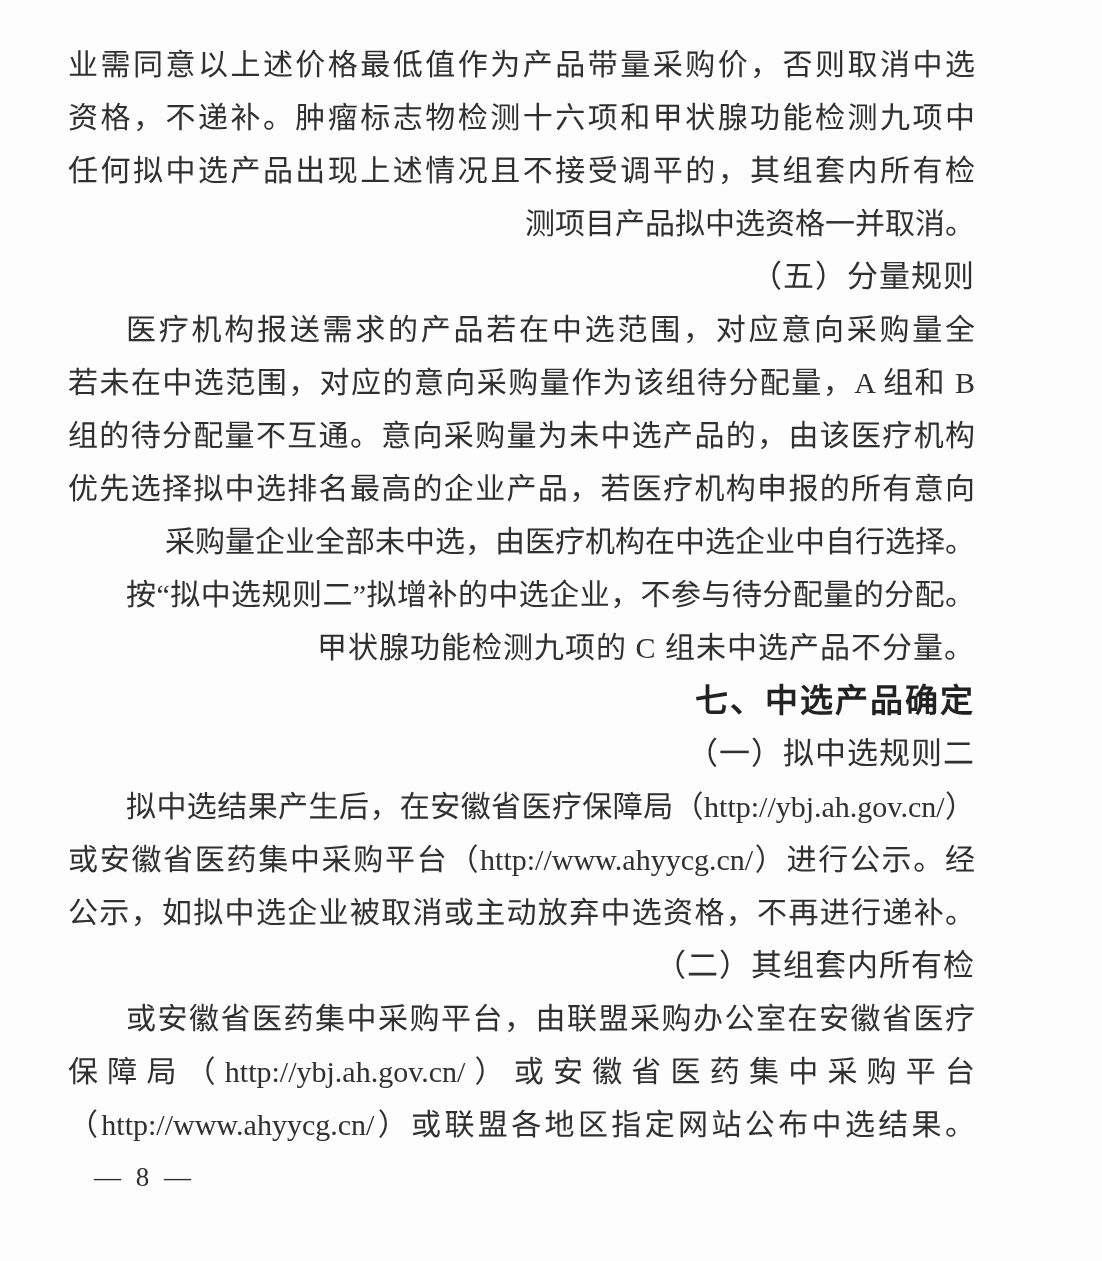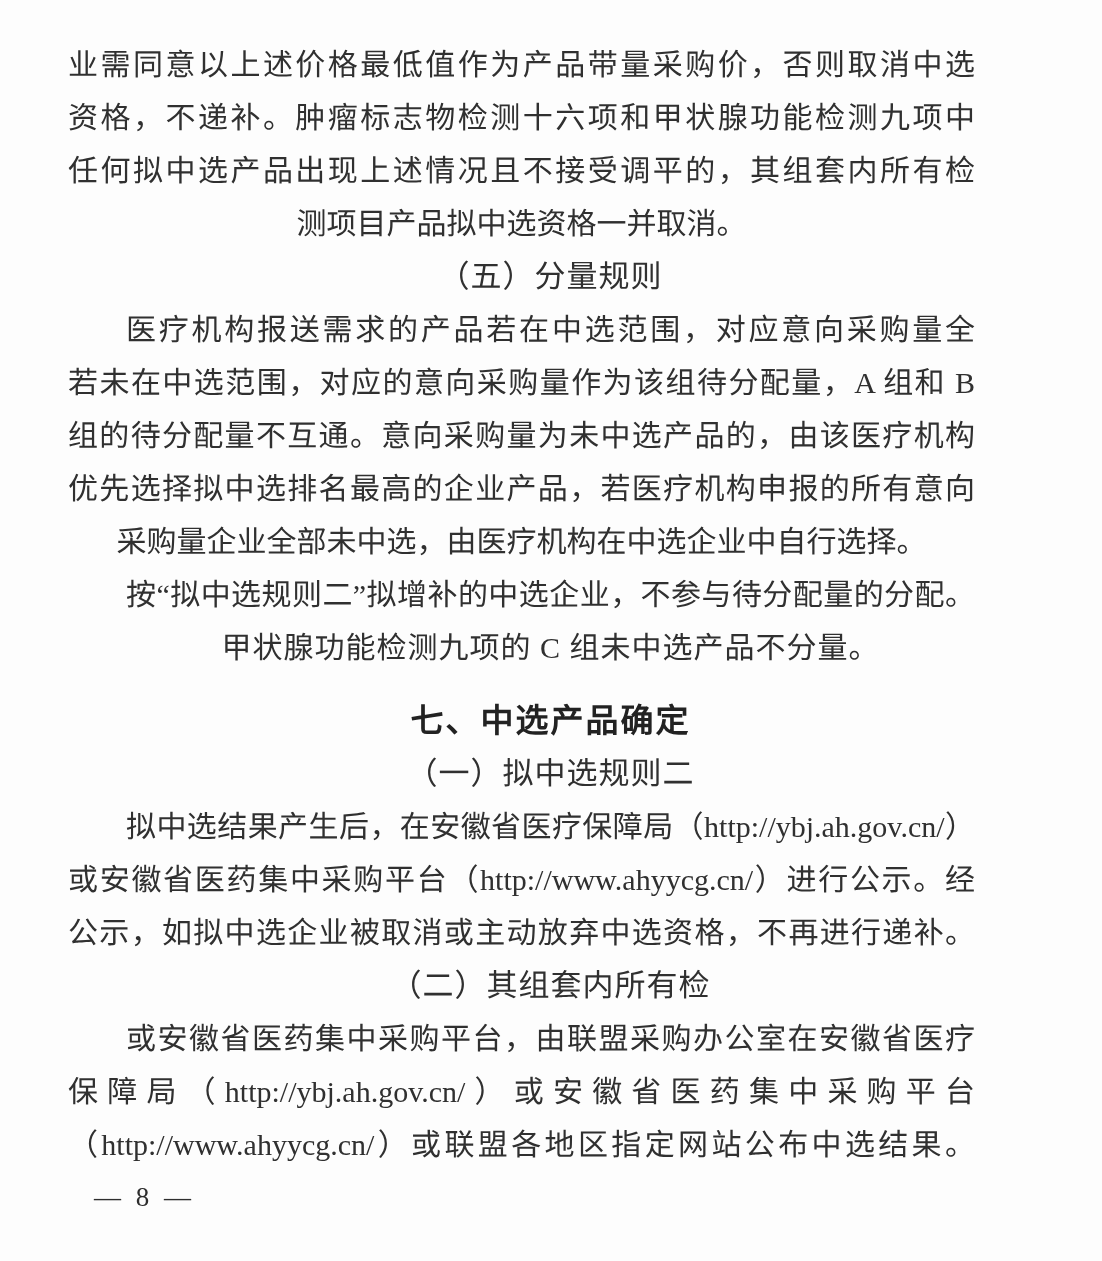--- a/index.html
+++ b/index.html
@@ -18,21 +18,21 @@
     box-sizing: border-box;
     width: 1102px;
     height: 1261px;
     padding: 38px 127px 0 68px;
     background: #fdfdfd;
   }
   .ln {
     font-size: 30px;
     line-height: 53px;
     height: 53px;
-    text-align: center;
+    text-align: right;
     white-space: normal;
     overflow: visible;
   }
   
   .j {
     text-align: justify;
     text-align-last: justify;
   }
   
   .ind {
@@ -43,21 +43,20 @@
     font-size: 31px;
     letter-spacing: 1px;
   }
   
   .hei {
     font-family: "Liberation Sans", "DejaVu Sans", sans-serif;
     font-weight: 700;
     font-size: 33px;
     letter-spacing: 2px;
     color: #222222;
-    margin-top: 20px;
   }
   
   .sp1 {
     letter-spacing: 1px;
   }
   .page-num {
     font-size: 27px;
     line-height: 53px;
     height: 53px;
     text-indent: 26px;

